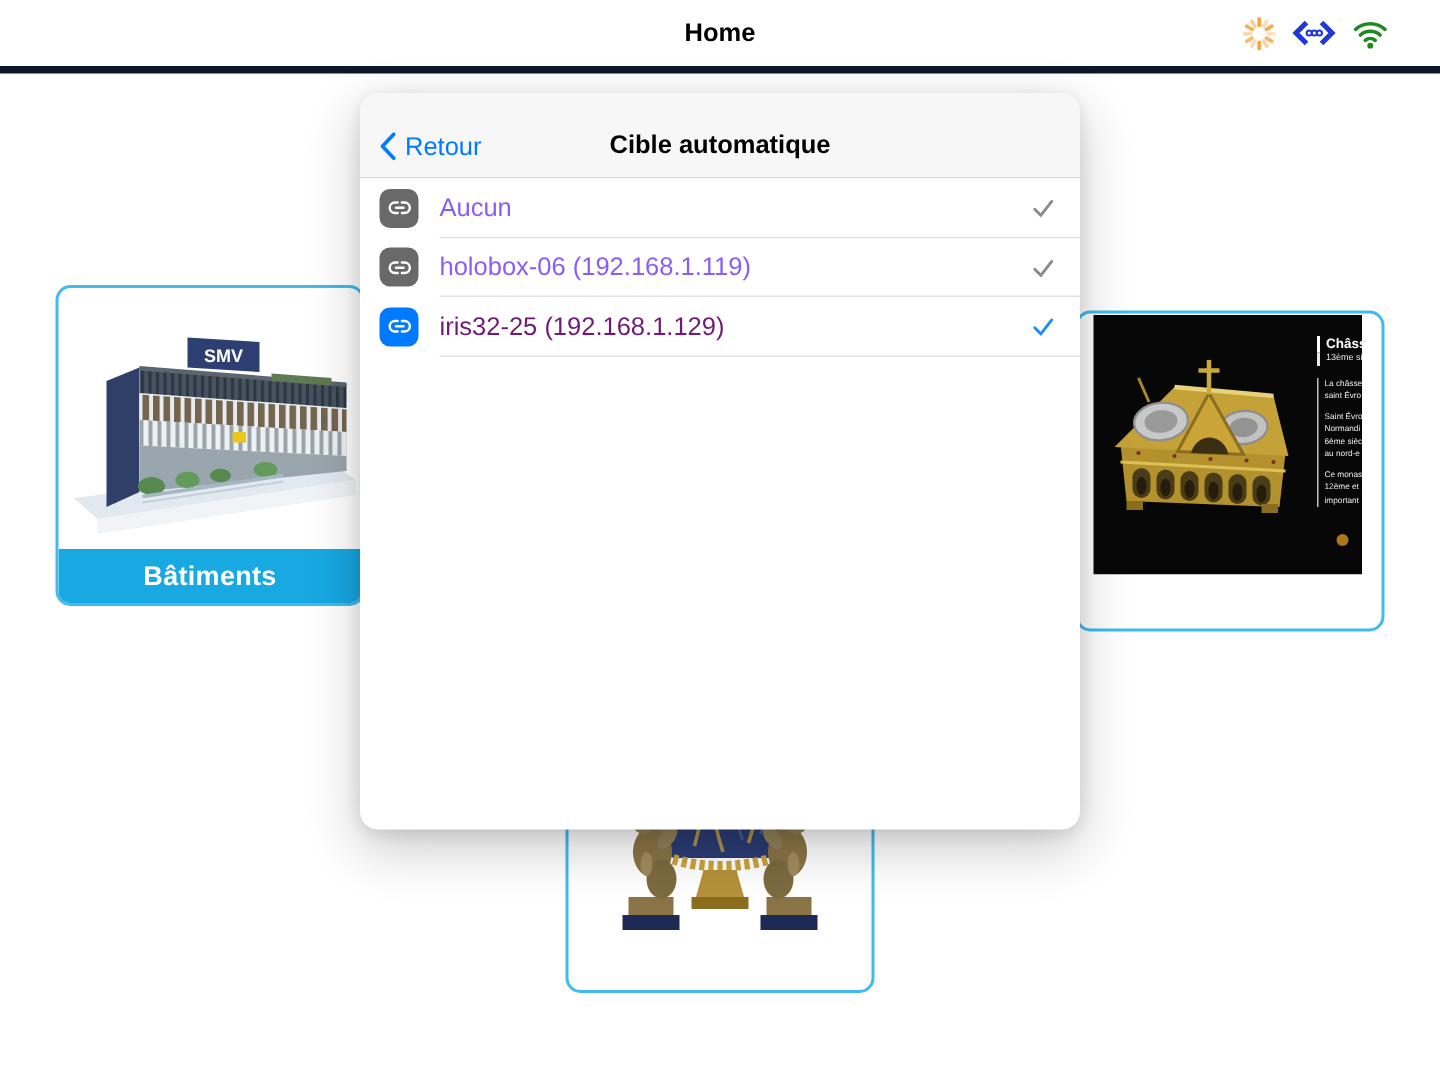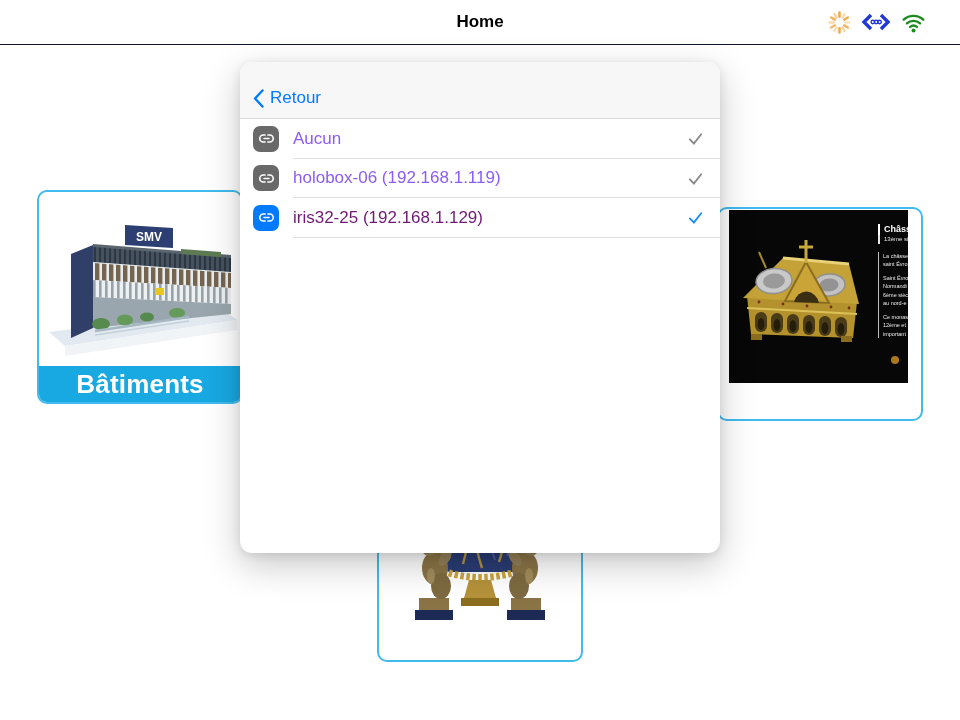--- a/index.html
+++ b/index.html
@@ -1,48 +1,48 @@
 <!DOCTYPE html>
 <html><head>
 <meta charset="utf-8">
 <style>
   html,body{margin:0;padding:0;background:#fff;}
   .screen{position:relative;width:960px;height:720px;background:#ffffff;overflow:hidden;
           font-family:"Liberation Sans",sans-serif;-webkit-font-smoothing:antialiased;}
 
   
-  .topbar{position:absolute;top:0;left:0;right:0;height:44px;background:#fff;border-bottom:1px solid #0f172a;z-index:5;}
+  .topbar{position:absolute;top:0;left:0;right:0;height:44px;background:#fff;border-bottom:5px solid #0f172a;z-index:5;}
   .topbar-title{position:absolute;inset:0;display:flex;align-items:center;justify-content:center;
                 font-size:17px;font-weight:bold;color:#000;}
   .topbar-icons{position:absolute;right:33px;top:0;height:44px;display:flex;align-items:center;gap:9px;}
 
   
   .card{position:absolute;width:206px;height:214px;box-sizing:border-box;border:2px solid #3fbbee;
         border-radius:10px;background:#fff;overflow:hidden;z-index:1;cursor:pointer;}
   .card-image{position:absolute;top:0;left:0;right:0;bottom:36px;overflow:hidden;}
   .card-footer{position:absolute;left:0;right:0;bottom:0;height:36px;background:#18a8e2;color:#fff;
-               display:flex;align-items:center;justify-content:center;font-size:26px;font-weight:bold;letter-spacing:.2px;}
+               display:flex;align-items:center;justify-content:center;font-size:18px;font-weight:bold;letter-spacing:.2px;}
   .card-batiments{left:37px;top:190px;}
   .card-chasse{left:717px;top:207px;}
   .card-thesaurus{left:377px;top:448px;}
 
   .chasse-black{position:absolute;left:10px;right:13px;top:1px;bottom:0;background:#070707;overflow:hidden;}
   .chasse-panel{position:absolute;left:149px;top:14px;width:70px;color:#fff;}
   .chasse-title{font-size:9px;font-weight:bold;border-left:2px solid #fff;padding-left:4px;line-height:1.25;}
   .chasse-sub{font-size:6px;border-left:2px solid #fff;padding-left:4px;opacity:.9;margin-bottom:8px;line-height:1.4;}
   .chasse-paras{border-left:1px solid rgba(255,255,255,.75);padding-left:4px;}
   .chasse-line{font-size:5.5px;line-height:1.55;opacity:.92;white-space:nowrap;}
   .chasse-gap{height:5px;}
 
   
   .modal{position:absolute;left:240px;top:62px;width:480px;height:491px;background:#fff;border-radius:12px;
          box-shadow:0 12px 36px rgba(0,0,0,.22),0 2px 10px rgba(0,0,0,.10);z-index:10;}
   .modal-header{position:absolute;top:0;left:0;right:0;height:56px;background:#f7f7f7;
                 border-bottom:1px solid #d8d8d8;border-radius:12px 12px 0 0;}
-  .back-btn{position:absolute;left:13px;bottom:10px;display:flex;align-items:flex-end;gap:6px;border:none;
+  .back-btn{position:absolute;left:13px;bottom:10px;display:flex;align-items:flex-start;gap:6px;border:none;
             background:none;padding:0;color:#007aff;font-size:17px;font-family:inherit;cursor:pointer;}
   .modal-title{position:absolute;left:0;right:0;bottom:11px;text-align:center;font-size:17px;font-weight:bold;
                color:#000;pointer-events:none;}
   .modal-list{position:absolute;top:57px;left:0;right:0;}
   .row{position:relative;height:39.5px;display:flex;align-items:center;padding-left:13px;cursor:pointer;background:#fff;}
   .row::after{content:"";position:absolute;left:53px;right:0;bottom:0;height:1px;background:#e2e2e2;}
   .row-icon{flex:0 0 26px;width:26px;height:26px;border-radius:7px;background:#696969;
             display:flex;align-items:center;justify-content:center;}
   .row.selected .row-icon{background:#007aff;}
   .row-label{margin-left:14px;font-size:17px;color:#8b5cf6;}
@@ -242,20 +242,21 @@
   </div>
 
   <div class="modal">
     <div class="modal-header">
       <button class="back-btn">
         <svg width="11" height="19" viewBox="0 0 11 19">
           <path d="M9.5 1.5 L2 9.5 L9.5 17.5" stroke="#007aff" stroke-width="2.4" fill="none" stroke-linecap="round" stroke-linejoin="round"></path>
         </svg>
         <span>Retour</span>
       </button>
+      <div class="modal-title">Cible automatique</div>
     </div>
     <div class="modal-list">
 
       <div class="row">
         <span class="row-icon">
           <svg width="17" height="17" viewBox="0 0 24 24">
             <g stroke="#ffffff" stroke-width="2.3" fill="none" stroke-linecap="round">
               <path d="M10 7 H7.5 a5 5 0 0 0 0 10 H10"></path>
               <path d="M14 7 h2.5 a5 5 0 0 1 0 10 H14"></path>
               <path d="M8.5 12 h7"></path>

